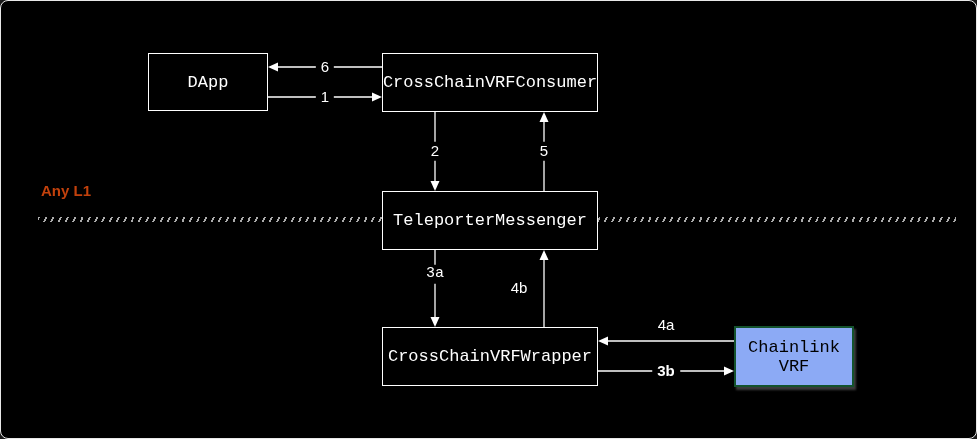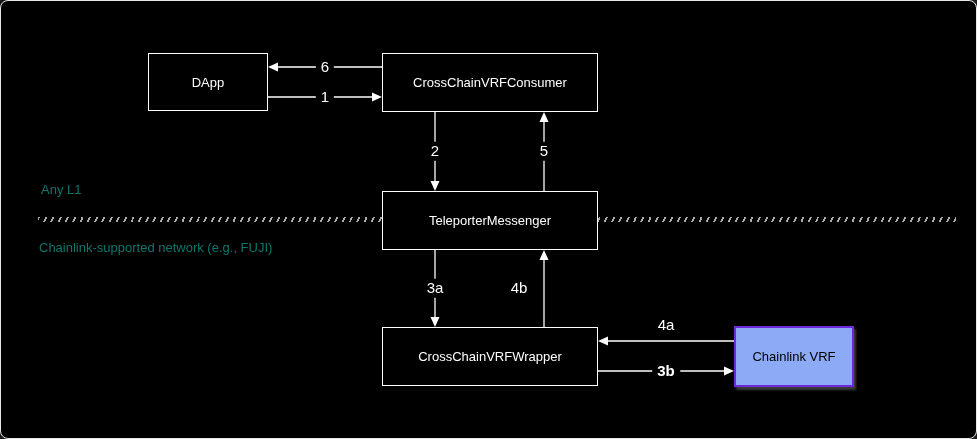--- a/index.html
+++ b/index.html
@@ -7,34 +7,34 @@
     position:relative; width:977px; height:439px;
     background:#000000;
     border:1px solid #e8e8e8; border-radius:8px;
     overflow:hidden; box-sizing:border-box;
     font-family:"Liberation Sans", sans-serif;
   }
   
   .node {
     position:absolute; display:flex; align-items:center; justify-content:center;
     background:#000000; border:1px solid #ffffff; color:#ffffff;
-    font-size:13px; text-align:center; z-index:3; box-sizing:border-box;
+    font-size:17px; text-align:center; z-index:3; box-sizing:border-box;font-family:Liberation Mono, monospace;
   }
   #node-dapp       { left:147px; top:52px;  width:120px; height:58px; }
   #node-consumer   { left:381px; top:52px;  width:216px; height:59px; }
   #node-teleporter { left:381px; top:190px; width:216px; height:59px; }
   #node-wrapper    { left:381px; top:326px; width:216px; height:59px; }
   #node-chainlink  {
     left:733px; top:325px; width:120px; height:61px;
-    background:#8caaf5; border:2px solid #6d28d9; color:#000000;
+    background:#8caaf5; border:2px solid #14532d; color:#000000;
     box-shadow:2px 3px 2px rgba(130,130,130,0.45);
   }
   
   .region-label {
-    position:absolute; color:#0f766e; font-weight:normal; font-size:13px; z-index:4;
+    position:absolute; color:#c2410c; font-weight:bold; font-size:15px; z-index:4;
     white-space:nowrap;
   }
   #region-top    { left:40px; top:181px; }
   #region-bottom { left:38px; top:239px; }
   
   .divider {
     position:absolute; left:37px; top:216px; width:918px; height:5px; z-index:1;
     background:repeating-linear-gradient(115deg, #ababab 0 1.8px, transparent 1.8px 6.6px);
   }
   
@@ -44,34 +44,33 @@
   
   .edge-label {
     position:absolute; transform:translate(-50%,-50%);
     background:#000000; color:#ffffff; font-size:15px; line-height:1.1;
     padding:1px 5px; z-index:4; white-space:nowrap;
   }
   #label-e6  { left:324px; top:66px;  }
   #label-e1  { left:324px; top:96px;  }
   #label-e2  { left:434px; top:150px; }
   #label-e5  { left:543px; top:150px; }
-  #label-e3a { left:434px; top:287px; }
+  #label-e3a { left:434px; top:273px;font-family:Liberation Mono, monospace; }
   #label-e4b { left:518px; top:287px; }
   #label-e4a { left:665px; top:324px; }
   #label-e3b { left:665px; top:370px;font-weight:bold; }
 </style>
 </head>
 <body>
 
 <div class="canvas">
 
   <div class="divider"></div>
 
   <div class="region-label" id="region-top">Any L1</div>
-  <div class="region-label" id="region-bottom">Chainlink-supported network (e.g., FUJI)</div>
 
   <svg class="edges" width="977" height="439" viewBox="0 0 977 439">
 
     <line x1="381" y1="66" x2="277" y2="66"></line>
     <polygon points="267,66 277,61.5 277,70.5"></polygon>
 
     <line x1="267" y1="96" x2="371" y2="96"></line>
     <polygon points="381,96 371,91.5 371,100.5"></polygon>
 
     <line x1="434" y1="111" x2="434" y2="180"></line>

